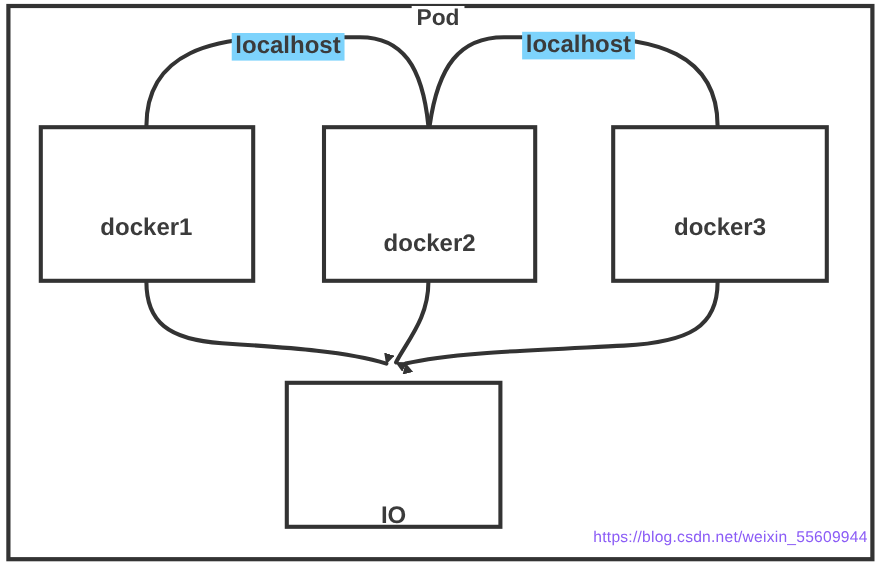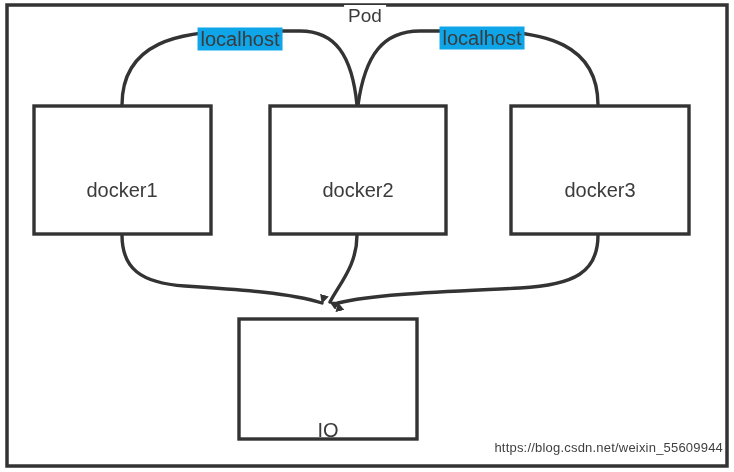--- a/index.html
+++ b/index.html
@@ -21,43 +21,43 @@
     position: absolute;
     left: 0;
     top: 0;
     width: 734px;
     height: 472px;
   }
   .lbl {
     position: absolute;
     color: #3b3b3b;
     white-space: nowrap;
-    font-weight: 400;
+    font-weight: 700;
   }
   .box-label {
     font-size: 20px;
     transform: translate(-50%, -50%);
     margin-top: 20px;
   }
   .edge-label {
     font-size: 20px;
     transform: translate(-50%, -50%);
-    background: #0ea5e9;
+    background: #7dd3fc;
     padding: 0 3px;
   }
   .pod-title {
     font-size: 19px;
     transform: translate(-50%, -50%);
     background: #ffffff;
     padding: 0 4px;
   }
   .watermark {
     position: absolute;
     font-size: 13px;
-    color: #404040;
+    color: #8b5cf6;
     letter-spacing: 0.2px;
     transform: translate(-100%, -50%);
     white-space: nowrap;
   }
 </style>
 </head>
 <body>
 
 <div id="canvas">
 
@@ -90,21 +90,21 @@
   </svg>
 
   <div class="lbl pod-title" style="left:365px; top:16px;">Pod</div>
 
   <div class="lbl edge-label" style="left:240px; top:39px;">localhost</div>
 
   <div class="lbl edge-label" style="left:482px; top:38px;">localhost</div>
 
   <div class="lbl box-label" style="left:122px; top:170px;">docker1</div>
 
-  <div class="lbl box-label" style="left:358px; top:170px;">docker2</div>
+  <div class="lbl box-label" style="left:358px; top:184px;">docker2</div>
 
   <div class="lbl box-label" style="left:600px; top:170px;">docker3</div>
 
 
   <div class="lbl box-label" style="left:328px; top:410px;text-align:right;">IO</div>
 
   <div class="watermark" style="left:723px; top:447px;">https://blog.csdn.net/weixin_55609944</div>
 
 </div>
 

